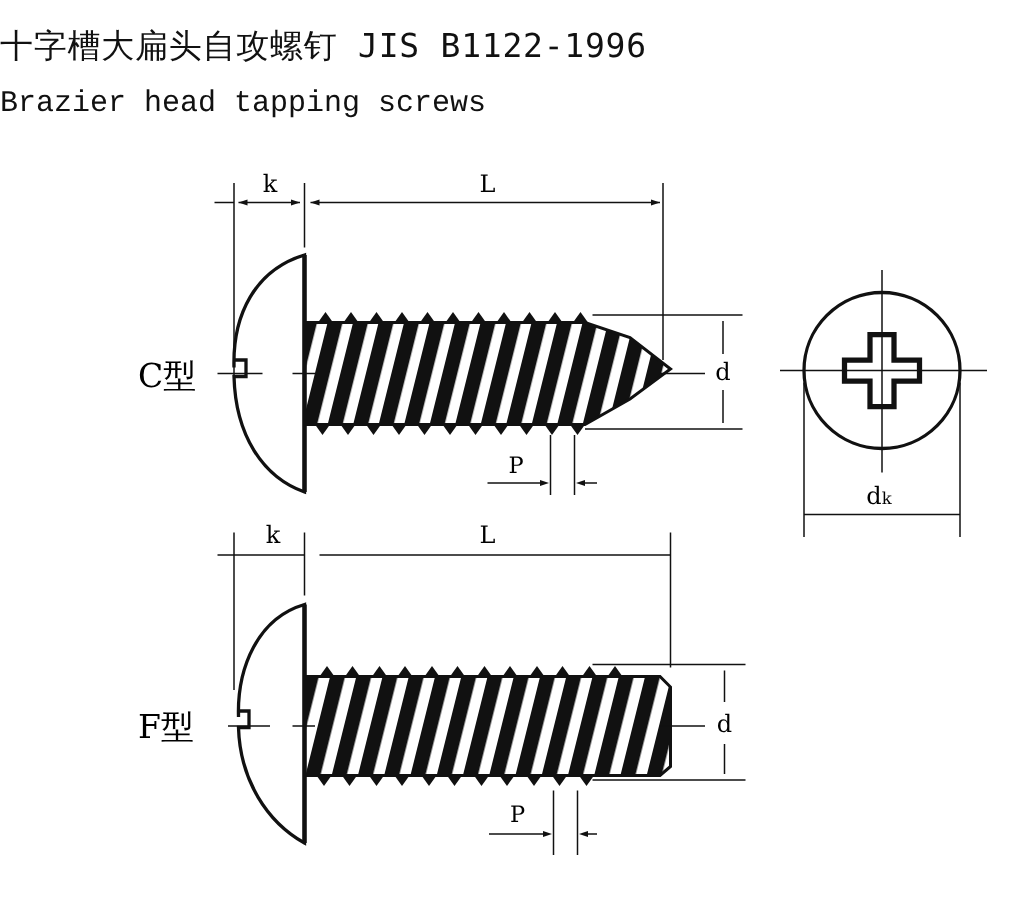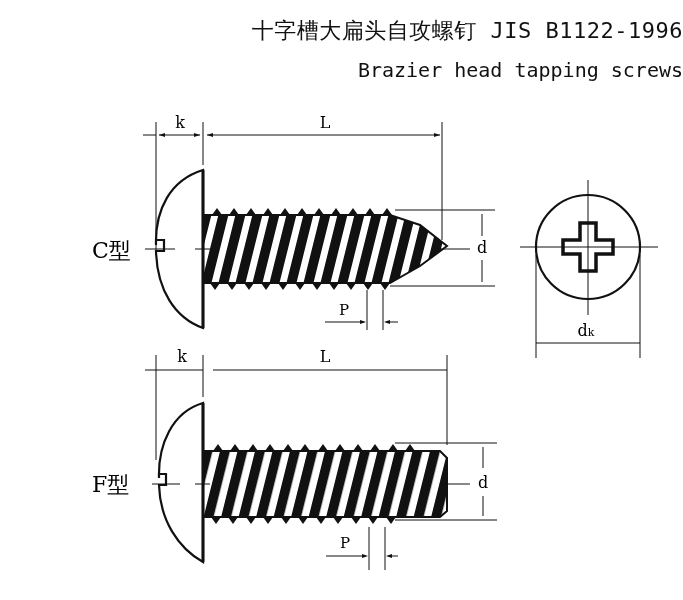--- a/index.html
+++ b/index.html
@@ -1,19 +1,19 @@
 <!DOCTYPE html>
 <html><head>
 <meta charset="utf-8">
 <style>
   html,body{margin:0;padding:0;background:#fff;}
   body{width:683px;height:600px;position:relative;overflow:hidden;font-family:"DejaVu Serif",serif;color:#111;}
-  .title{position:absolute;left:0;width:683px;text-align:right;font-family:"DejaVu Sans Mono","Liberation Mono",monospace;white-space:nowrap;}
+  .title{position:absolute;left:0;width:683px;text-align:left;font-family:"DejaVu Sans Mono","Liberation Mono",monospace;white-space:nowrap;}
   #t1{top:16px;font-size:22px;letter-spacing:0.5px;}
-  #t2{top:58px;font-size:20px;}
+  #t2{top:58px;font-size:20px;font-family:Liberation Mono, monospace;}
   svg{position:absolute;left:0;top:0;}
   .lbl{font-family:"DejaVu Serif","Liberation Serif",serif;}
 </style>
 </head>
 <body>
 
 <div class="title" id="t1">十字槽大扁头自攻螺钉 JIS B1122-1996</div>
 <div class="title" id="t2">Brazier head tapping screws</div>
 
 <svg width="683" height="600" viewBox="0 0 683 600">

